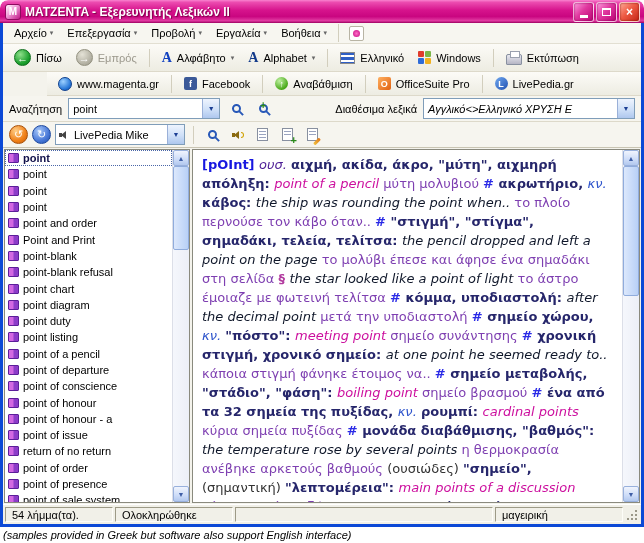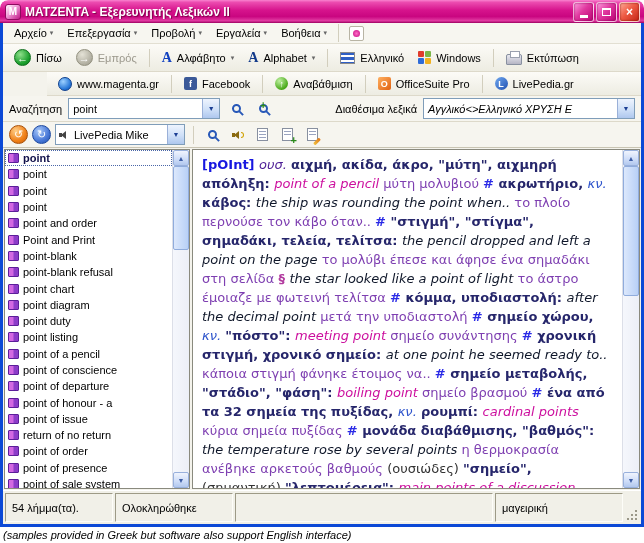--- a/index.html
+++ b/index.html
@@ -141,21 +141,21 @@
   .seg-gloss{ color:#26266b; font-weight:bold; }
   .seg-phr  { color:#cc0f9e; font-style:italic; }
   .seg-sen  { color:#0f172a; font-style:italic; }
   .seg-tr   { color:#7e3fb1; }
   .seg-sep  { color:#2a2ae6; font-weight:bold; }
   .seg-kv   { color:#2f55cc; font-style:italic; }
   .seg-sect { color:#b1399e; font-weight:bold; }
   .seg-plain{ color:#333333; }
 
   
-  .statusbar { height:34px; flex:none; display:flex; gap:2px; align-items:stretch;
+  .statusbar { height:20px; flex:none; display:flex; gap:2px; align-items:stretch;
     padding:2px 2px; background:#f1f0e8; border-top:1px solid #fff; }
   .scell { border:1px solid; border-color:#9d9a86 #fdfdf8 #fdfdf8 #9d9a86;
     display:flex; align-items:center; padding:0 6px; white-space:nowrap; overflow:hidden; }
   .scell.c1 { width:108px; } .scell.c2 { width:118px; } .scell.mid { flex:1; } .scell.c4 { width:128px; }
   .grip { width:14px; position:relative; }
   .grip::before { content:""; position:absolute; right:2px; bottom:2px; width:2px; height:2px; background:#9a9788;
     box-shadow:-4px 0 0 #9a9788,-8px 0 0 #9a9788,0 -4px 0 #9a9788,-4px -4px 0 #9a9788,0 -8px 0 #9a9788; }
 
   .caption { position:absolute; left:3px; top:529px; font-size:11px; font-style:italic; color:#000; }
 </style>
@@ -382,25 +382,29 @@
             <div class="row">
               <span class="book-icon"></span>
               <span>point listing</span>
             </div>
             <div class="row">
               <span class="book-icon"></span>
               <span>point of a pencil</span>
             </div>
             <div class="row">
               <span class="book-icon"></span>
+              <span>point of departure</span>
+            </div>
+            <div class="row">
+              <span class="book-icon"></span>
               <span>point of conscience</span>
             </div>
             <div class="row">
               <span class="book-icon"></span>
-              <span>point of departure</span>
+              <span>point of honour</span>
             </div>
             <div class="row">
               <span class="book-icon"></span>
               <span>point of honour - a</span>
             </div>
             <div class="row">
               <span class="book-icon"></span>
               <span>point of issue</span>
             </div>
             <div class="row">

